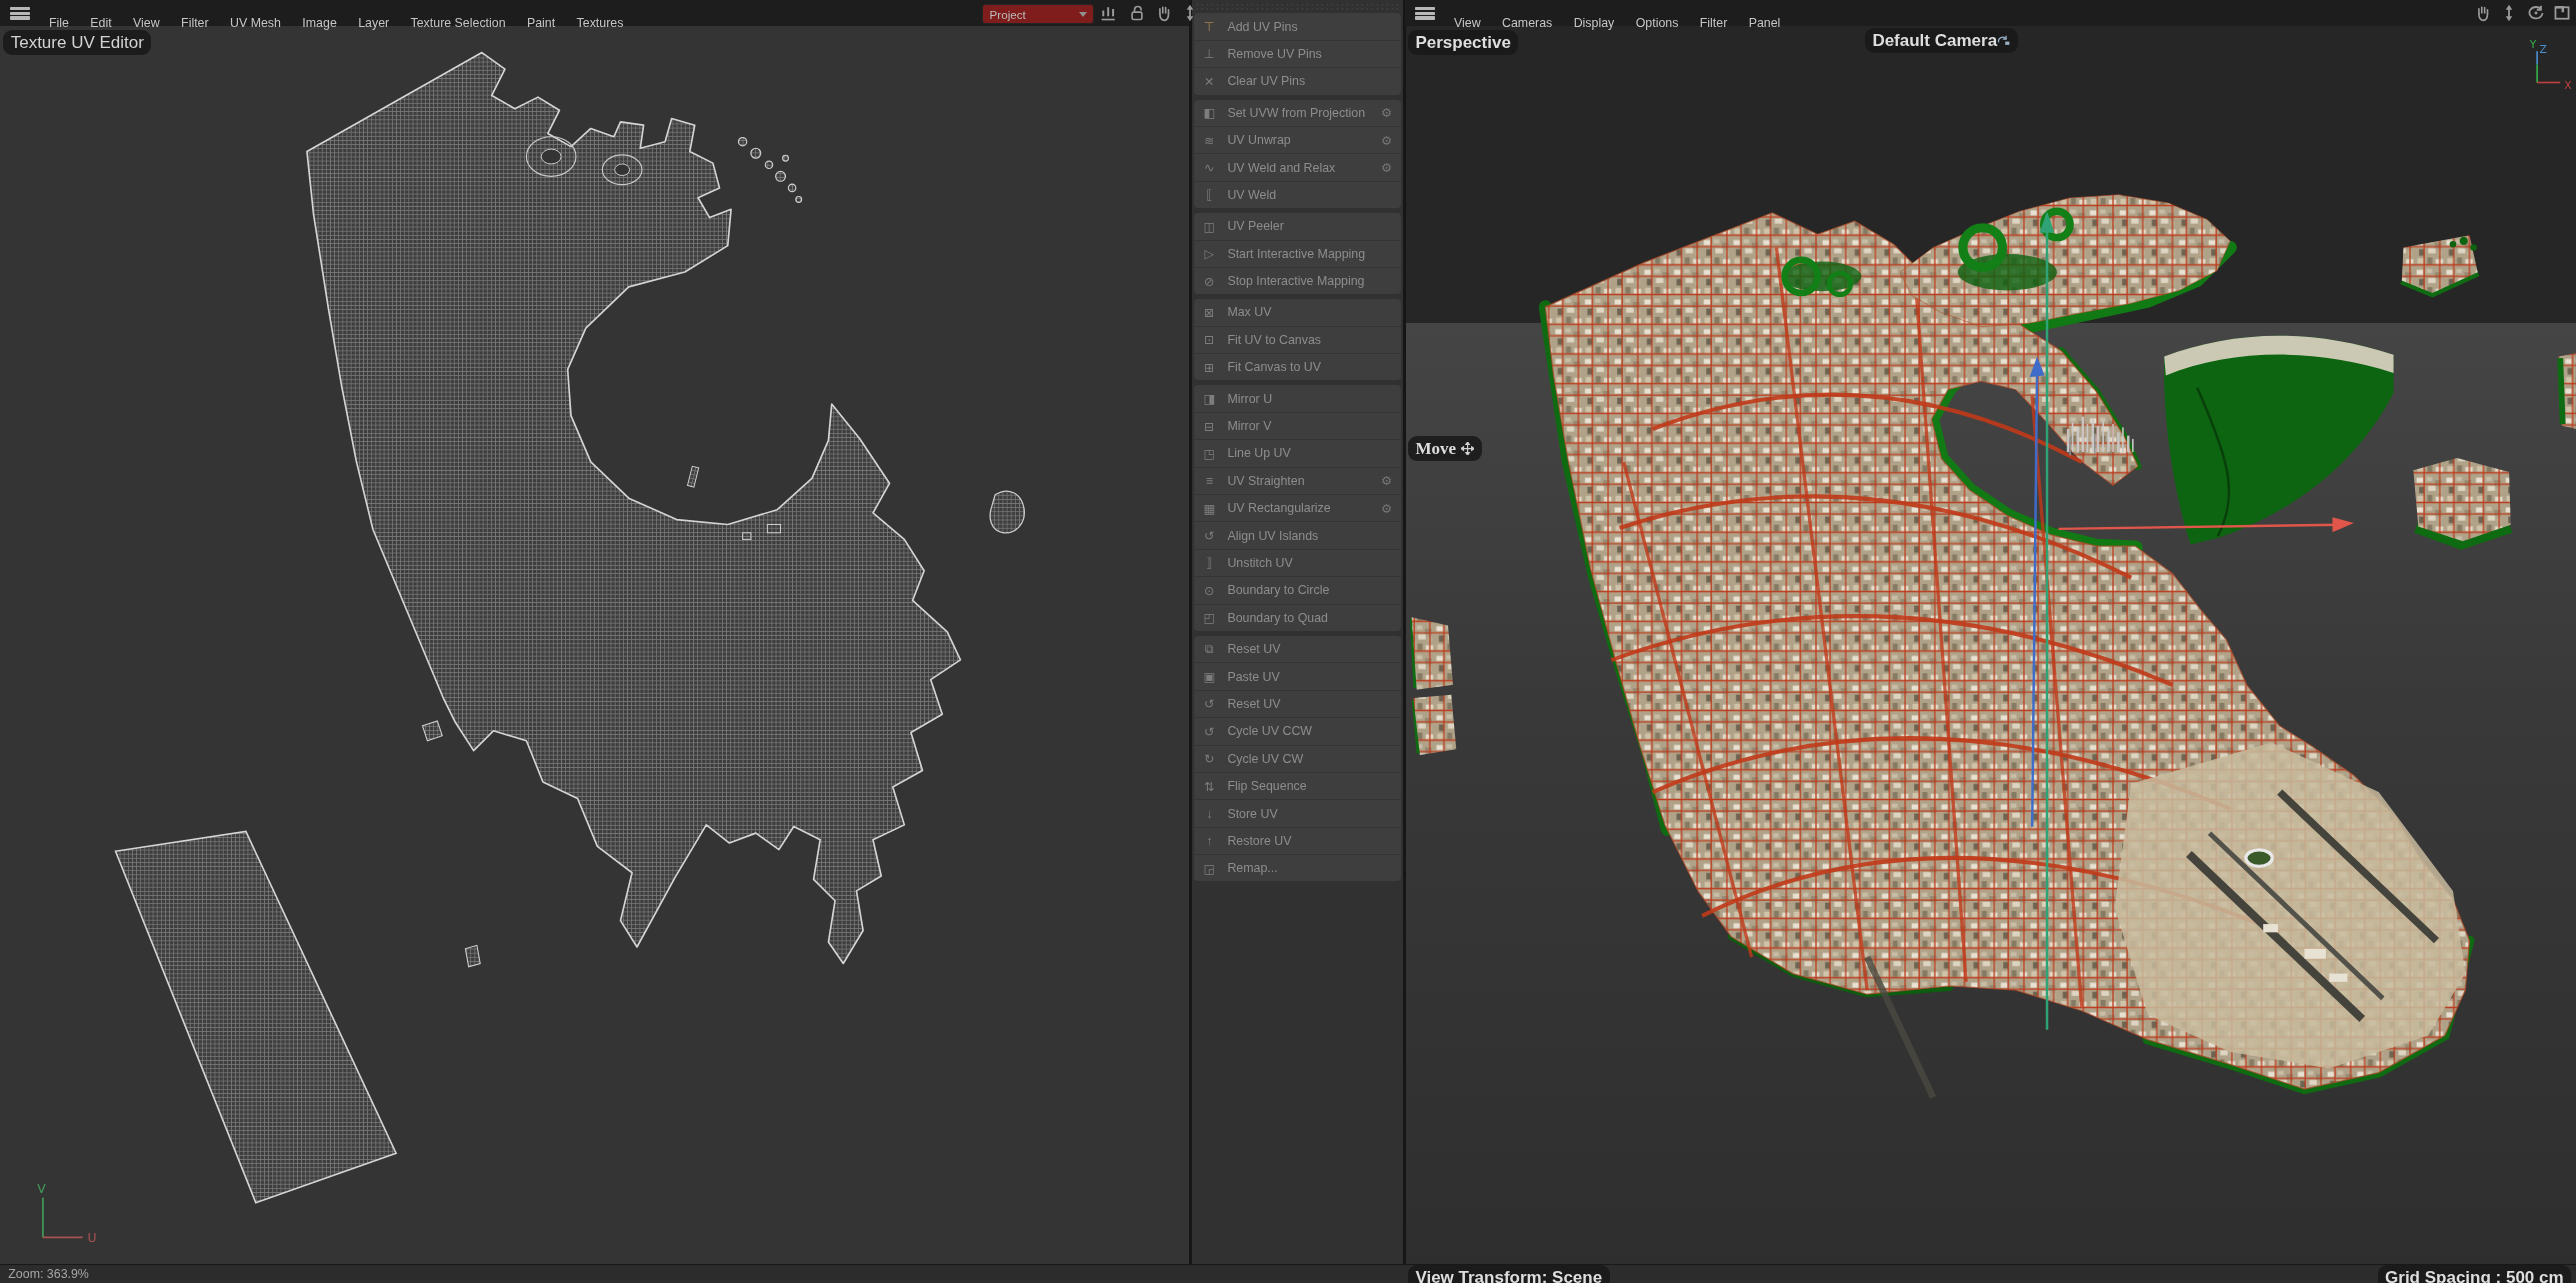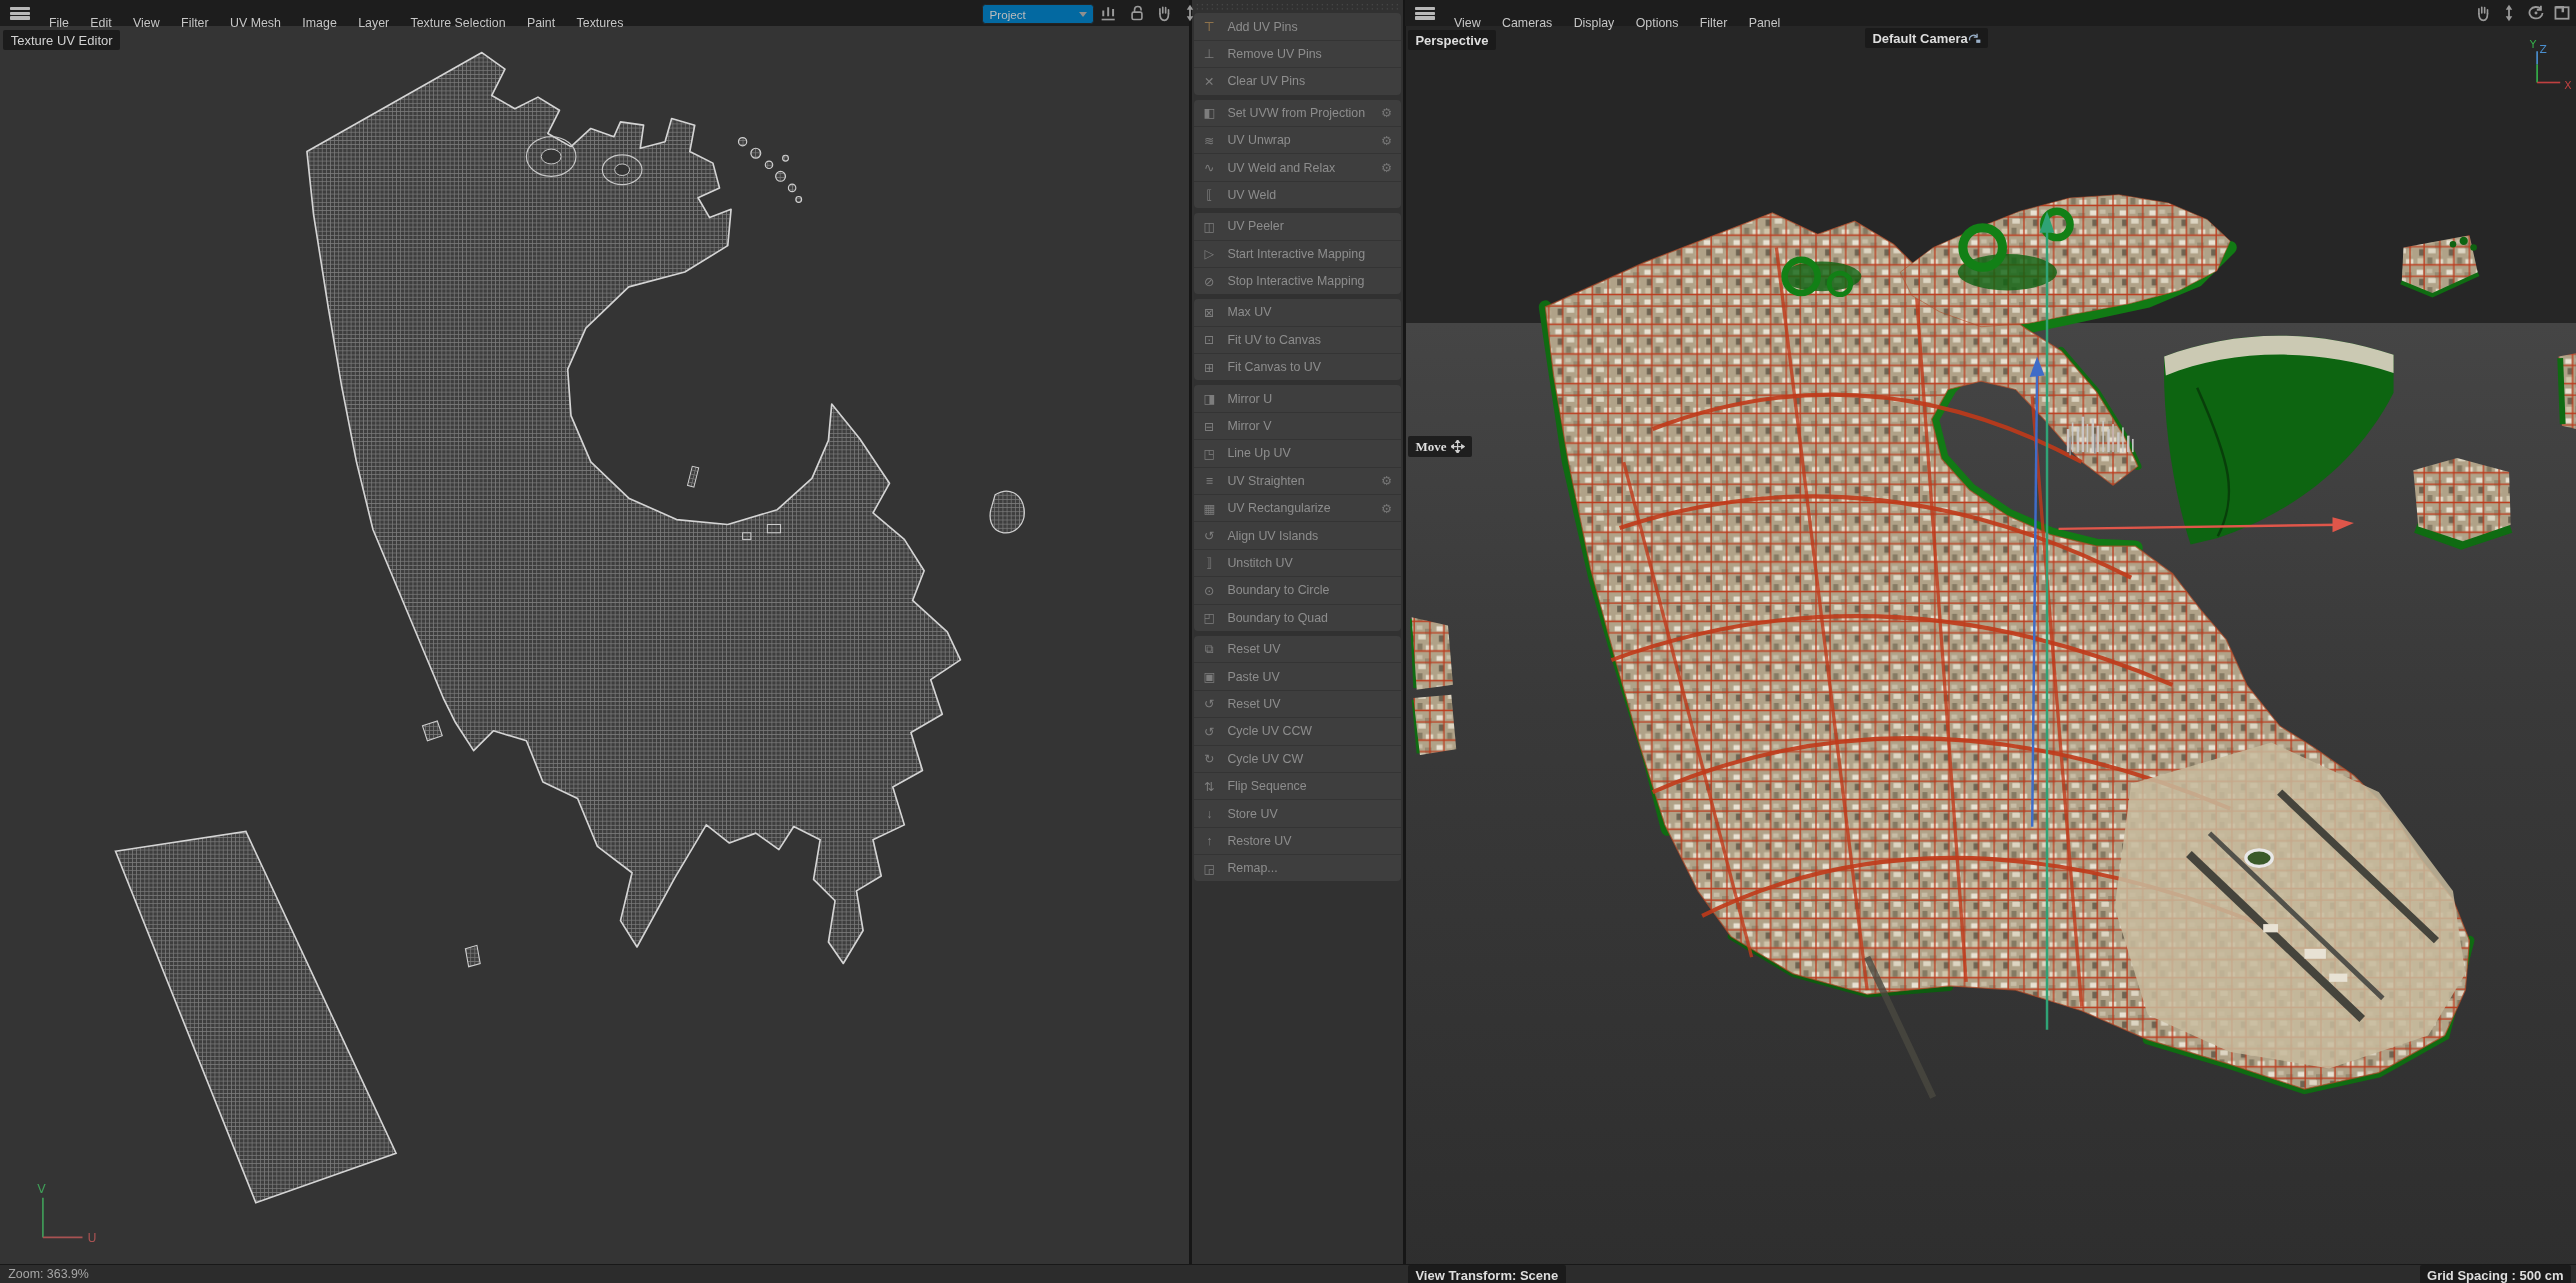--- a/index.html
+++ b/index.html
@@ -10,29 +10,29 @@
 
   
   .menubar{position:absolute;top:0;height:26.4px;background:#1d1d1d;display:flex;
            align-items:center;z-index:30;color:#c6c6c6;font-size:12.4px;}
   .menubar .mi{padding:0 10.7px;cursor:default;white-space:nowrap;margin-top:20px;}
   .hamburger{width:20px;height:13.2px;margin:0 8.3px 0 10px;display:flex;flex-direction:column;justify-content:space-between;}
   .hamburger span{display:block;height:3.3px;background:#b8b8b8;border-radius:0.8px;}
   .tb-icons{display:flex;align-items:center;gap:7.4px;margin-left:8.3px;}
   .tb-icons svg{display:block;}
   .dropdown{display:flex;align-items:center;justify-content:space-between;width:97px;height:18px;
-            background:#0369a1;border:0.8px solid #242424;border-radius:3.3px;color:#bdbdbd;
+            background:#7f1d1d;border:0.8px solid #242424;border-radius:3.3px;color:#bdbdbd;
             padding:0 6.6px;font-size:11.6px;}
   .caret{width:0;height:0;border-left:4.1px solid transparent;border-right:4.1px solid transparent;
          border-top:5px solid #8f8f8f;}
 
   
   #uv-panel{left:0;top:26.4px;width:1189px;height:1238px;background:#343434;z-index:1;}
-  .chip{position:absolute;background:rgba(25,25,25,.88);color:#d2d2d2;font-size:13px;
-        padding:2.5px 7.4px;border-radius:2px;z-index:20;white-space:nowrap;}
+  .chip{position:absolute;background:rgba(25,25,25,.88);color:#d2d2d2;font-size:17px;
+        padding:2.5px 7.4px;border-radius:9px;z-index:20;white-space:nowrap;}
   .chip.bold{font-weight:bold;color:#dedede;}
   #uv-title{left:3.3px;top:30px;}
 
   
   #cmd-strip{left:1191px;top:0;width:212px;height:1283px;background:#313131;z-index:25;}
   #cmd-grip{height:10px;margin:1.7px 3.3px 1.7px 3.3px;
             background-image:radial-gradient(#5e5e5e 0.8px,transparent 1px);
             background-size:5px 4.1px;background-position:0.8px 0.8px;}
   .mgroup{margin:0 2.5px 5px 2.5px;border-radius:4.1px;overflow:hidden;background:#3e3e3e;}
   .mitem{height:26.4px;display:flex;align-items:center;border-bottom:0.8px solid #343434;

